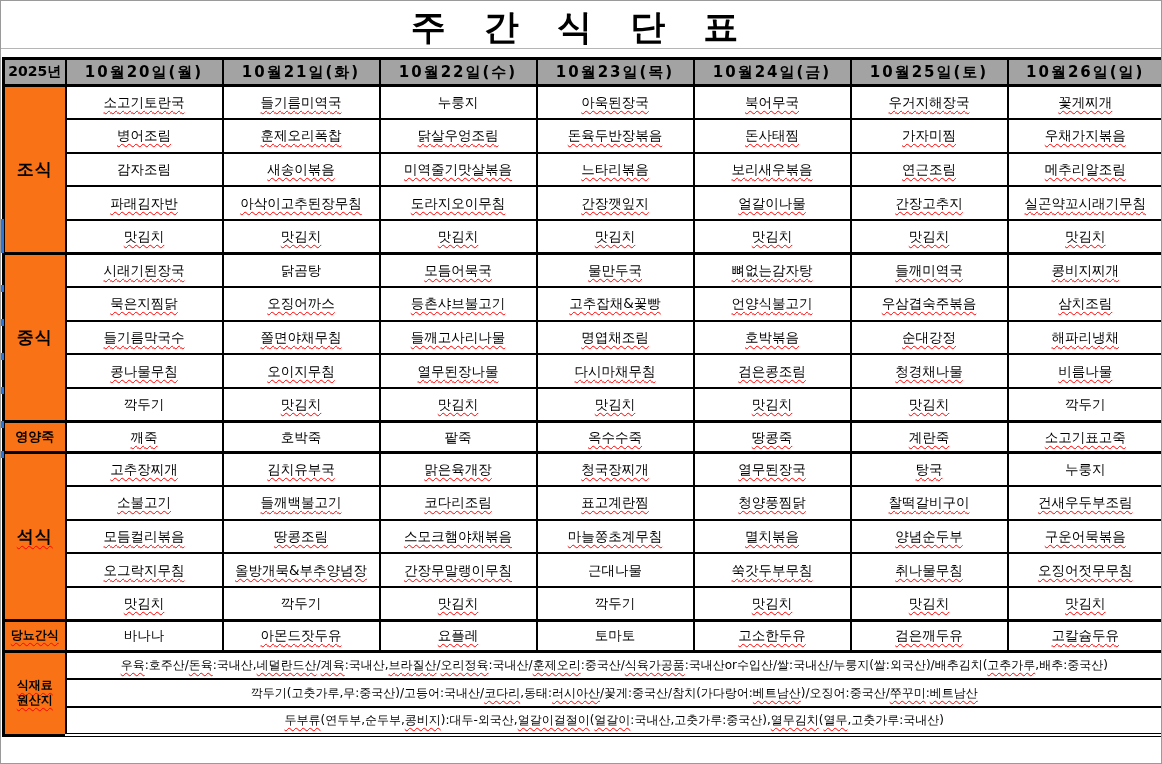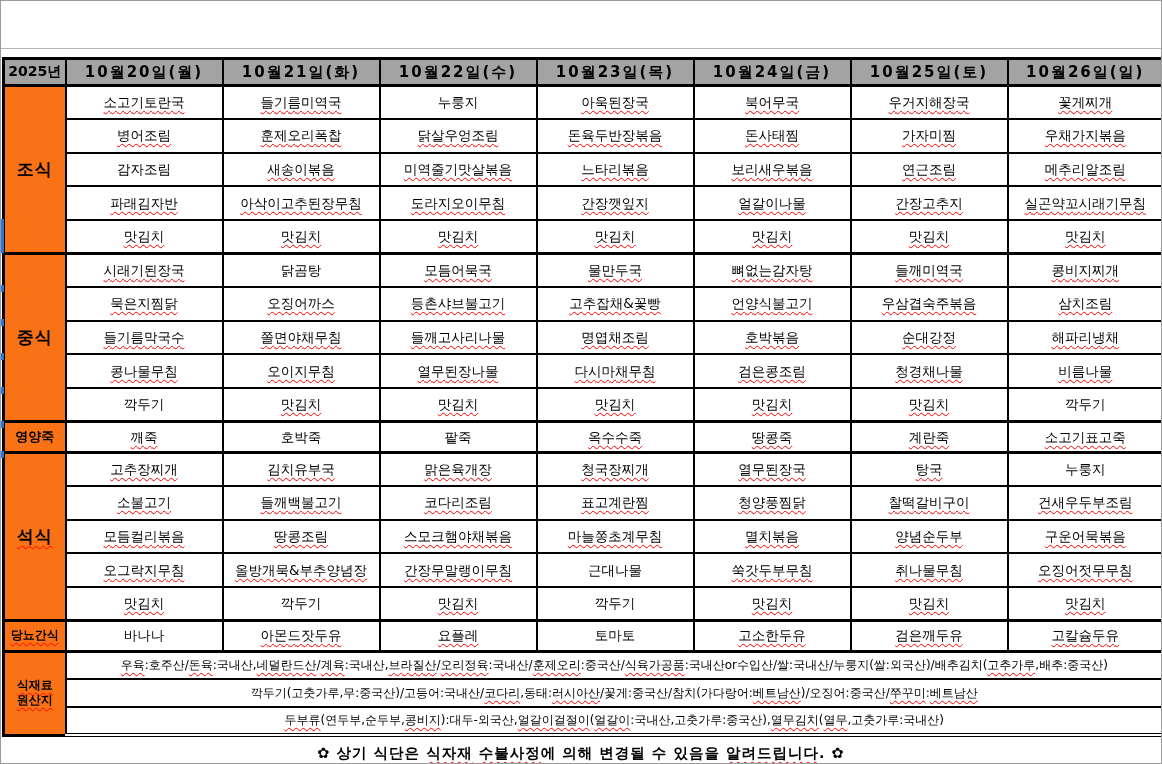--- a/index.html
+++ b/index.html
@@ -45,20 +45,21 @@
   .footer{
     position:absolute;top:743px;left:0;width:100%;text-align:center;
     font-size:14.5px;font-weight:bold;letter-spacing:1px;
   }
   .blue-strip,.blue-tick{position:absolute;left:0;width:3px;background:#2e75d6;}
 </style>
 </head>
 <body>
 
 <div class="sheet">
+  <div class="title">주 간 식 단 표</div>
   <div class="hairline"></div>
 
   <table class="menu" id="menu-table">
     <colgroup>
       <col style="width:62px">
       <col style="width:157px">
         <col style="width:157px">
         <col style="width:157px">
       <col style="width:157px">
         <col style="width:157px">
@@ -255,21 +256,20 @@
         </tr>
         <tr class="orow inner">
           <td class="origin item" colspan="7"><span>깍두기(고춧가루,무:중국산)/고등어:국내산/</span><span class="u">코다리</span><span>,동태:</span><span class="u">러시아산</span><span>/꽃게:중국산/참치(가다랑어:</span><span class="u">베트남산</span><span>)/오징어:중국산/</span><span class="u">쭈꾸미</span><span>:</span><span class="u">베트남산</span></td>
         </tr>
         <tr class="orow inner">
           <td class="origin item" colspan="7"><span class="u">두부류</span><span>(연두부,순두부,</span><span class="u">콩비지</span><span>):대두-외국산,</span><span class="u">얼갈이걸절이</span><span>(</span><span class="u">얼갈이</span><span>:국내산,고춧가루:중국산),</span><span class="u">열무김치</span><span>(</span><span class="u">열무</span><span>,고춧가루:국내산)</span></td>
         </tr>
       </tbody>
     </table>
 
-  <div class="footer" id="footer-note"><span>✿ 상기 식단은 </span><span class="u">식자재</span><span> </span><span class="u">수불사정</span><span>에 의해 변경될 수 있음을 </span><span class="u">알려드립니다</span><span>. ✿</span></div>
 
   <div class="blue-strip" style="top:218px;height:34px;"></div>
   <div class="blue-tick" style="top:284px;height:7px;"></div>
   <div class="blue-tick" style="top:318px;height:7px;"></div>
   <div class="blue-tick" style="top:352px;height:7px;"></div>
   <div class="blue-tick" style="top:386px;height:7px;"></div>
   <div class="blue-tick" style="top:420px;height:7px;"></div>
   <div class="blue-tick" style="top:450px;height:7px;"></div>
 </div>
 

